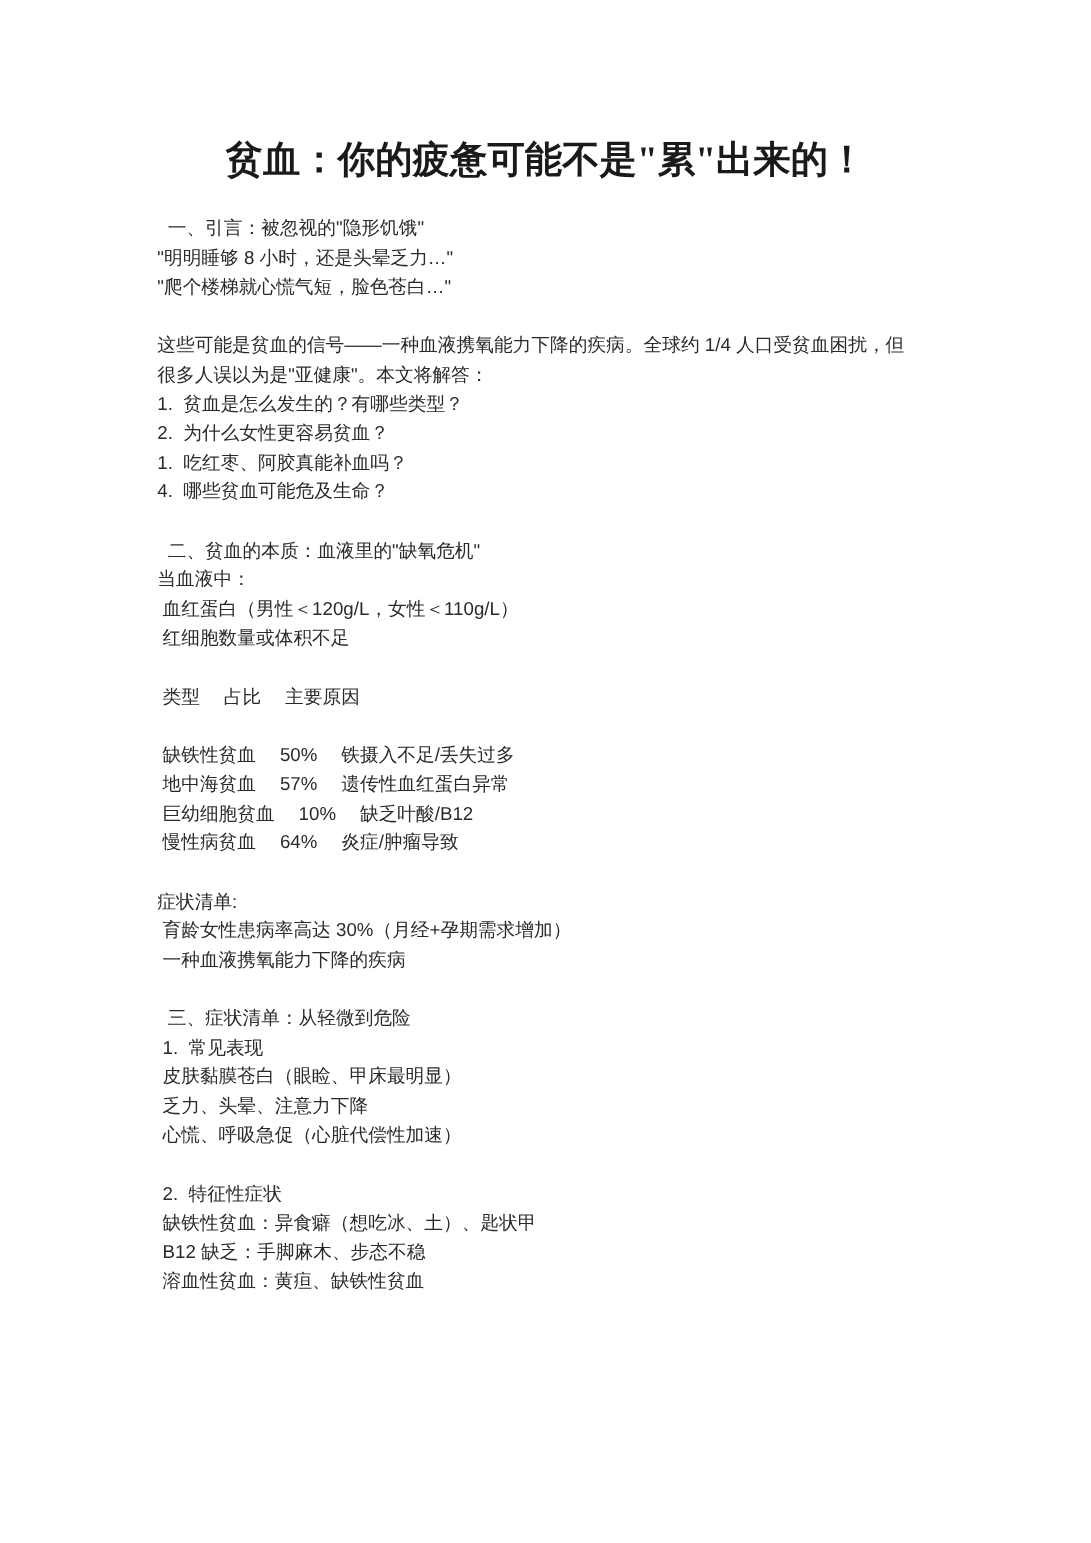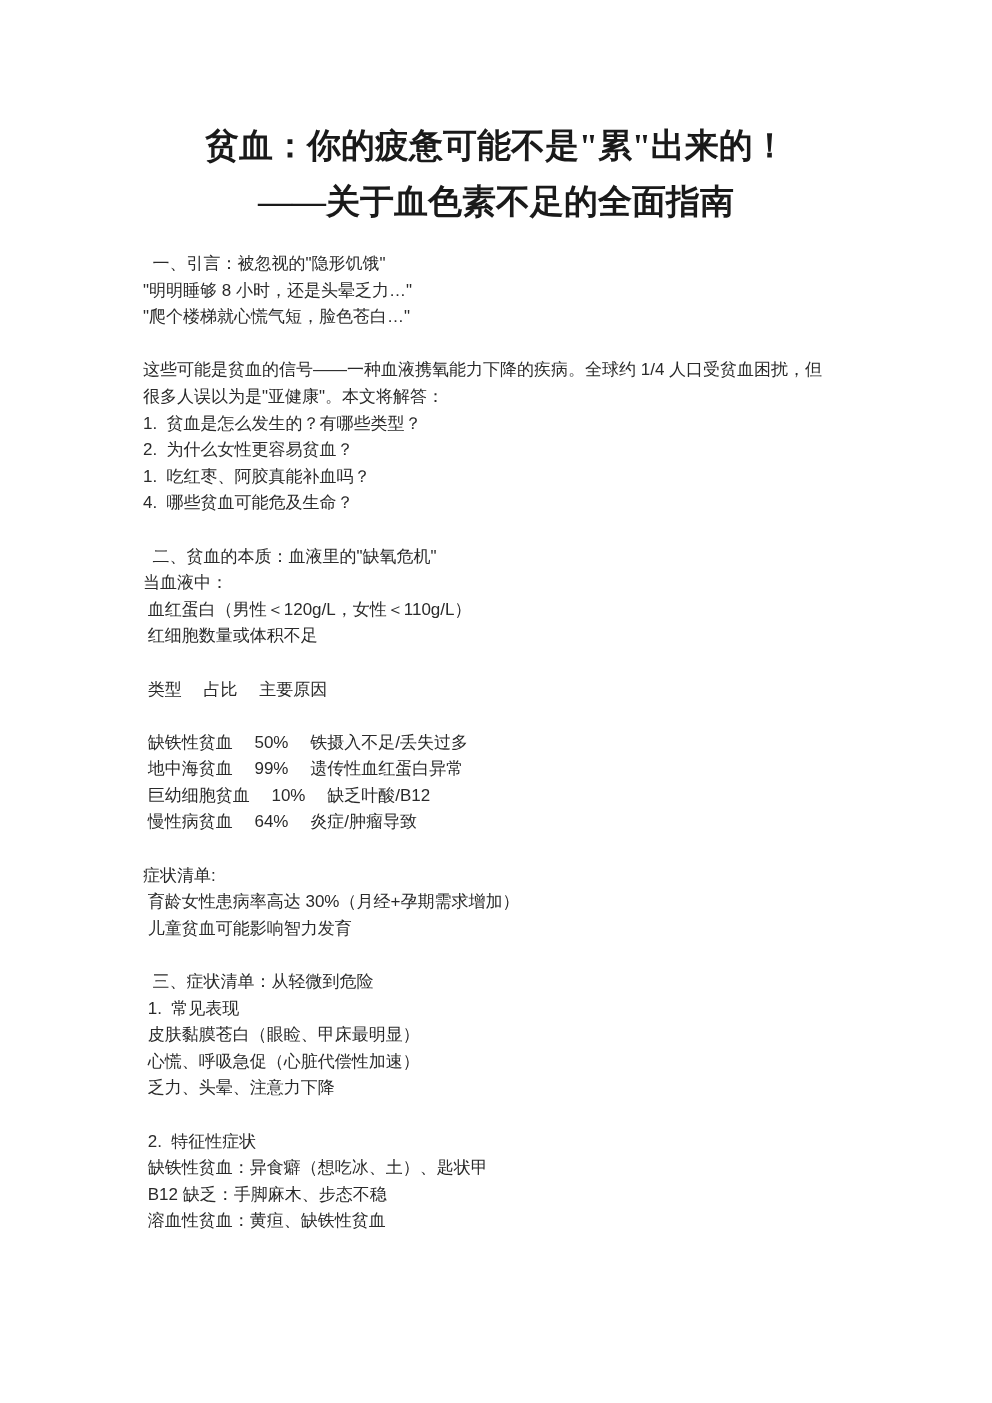--- a/index.html
+++ b/index.html
@@ -40,21 +40,20 @@
     white-space: pre-wrap;
     min-height: 26.6px;
   }
 </style>
 </head>
 <body>
 
 <div class="page">
   <div class="doc-title">
     <div class="title-line">贫血：你的疲惫可能不是"累"出来的！</div>
-    <div class="title-line">——关于血色素不足的全面指南</div>
   </div>
   <div class="doc-body">
 
       <div class="line">  一、引言：被忽视的"隐形饥饿"</div>
 
       <div class="line">"明明睡够 8 小时，还是头晕乏力…"</div>
 
       <div class="line">"爬个楼梯就心慌气短，脸色苍白…"</div>
 
       <div class="line">&nbsp;</div>
@@ -84,45 +83,45 @@
 
       <div class="line">&nbsp;</div>
 
 
       <div class="line"> 类型　 占比　 主要原因</div>
 
       <div class="line">&nbsp;</div>
 
       <div class="line"> 缺铁性贫血　 50%　 铁摄入不足/丢失过多</div>
 
-      <div class="line"> 地中海贫血　 99%　 遗传性血红蛋白异常</div>
+      <div class="line"> 地中海贫血　 57%　 遗传性血红蛋白异常</div>
 
       <div class="line"> 巨幼细胞贫血　 10%　 缺乏叶酸/B12</div>
 
       <div class="line"> 慢性病贫血　 64%　 炎症/肿瘤导致</div>
 
       <div class="line">&nbsp;</div>
 
       <div class="line">症状清单:</div>
 
       <div class="line"> 育龄女性患病率高达 30%（月经+孕期需求增加）</div>
 
-      <div class="line"> 儿童贫血可能影响智力发育</div>
+      <div class="line"> 一种血液携氧能力下降的疾病</div>
 
       <div class="line">&nbsp;</div>
 
       <div class="line">  三、症状清单：从轻微到危险</div>
 
       <div class="line"> 1.  常见表现</div>
 
       <div class="line"> 皮肤黏膜苍白（眼睑、甲床最明显）</div>
 
+      <div class="line"> 乏力、头晕、注意力下降</div>
+
       <div class="line"> 心慌、呼吸急促（心脏代偿性加速）</div>
-
-      <div class="line"> 乏力、头晕、注意力下降</div>
 
       <div class="line">&nbsp;</div>
 
       <div class="line"> 2.  特征性症状</div>
 
       <div class="line"> 缺铁性贫血：异食癖（想吃冰、土）、匙状甲</div>
 
       <div class="line"> B12 缺乏：手脚麻木、步态不稳</div>
 
       <div class="line"> 溶血性贫血：黄疸、缺铁性贫血</div>

